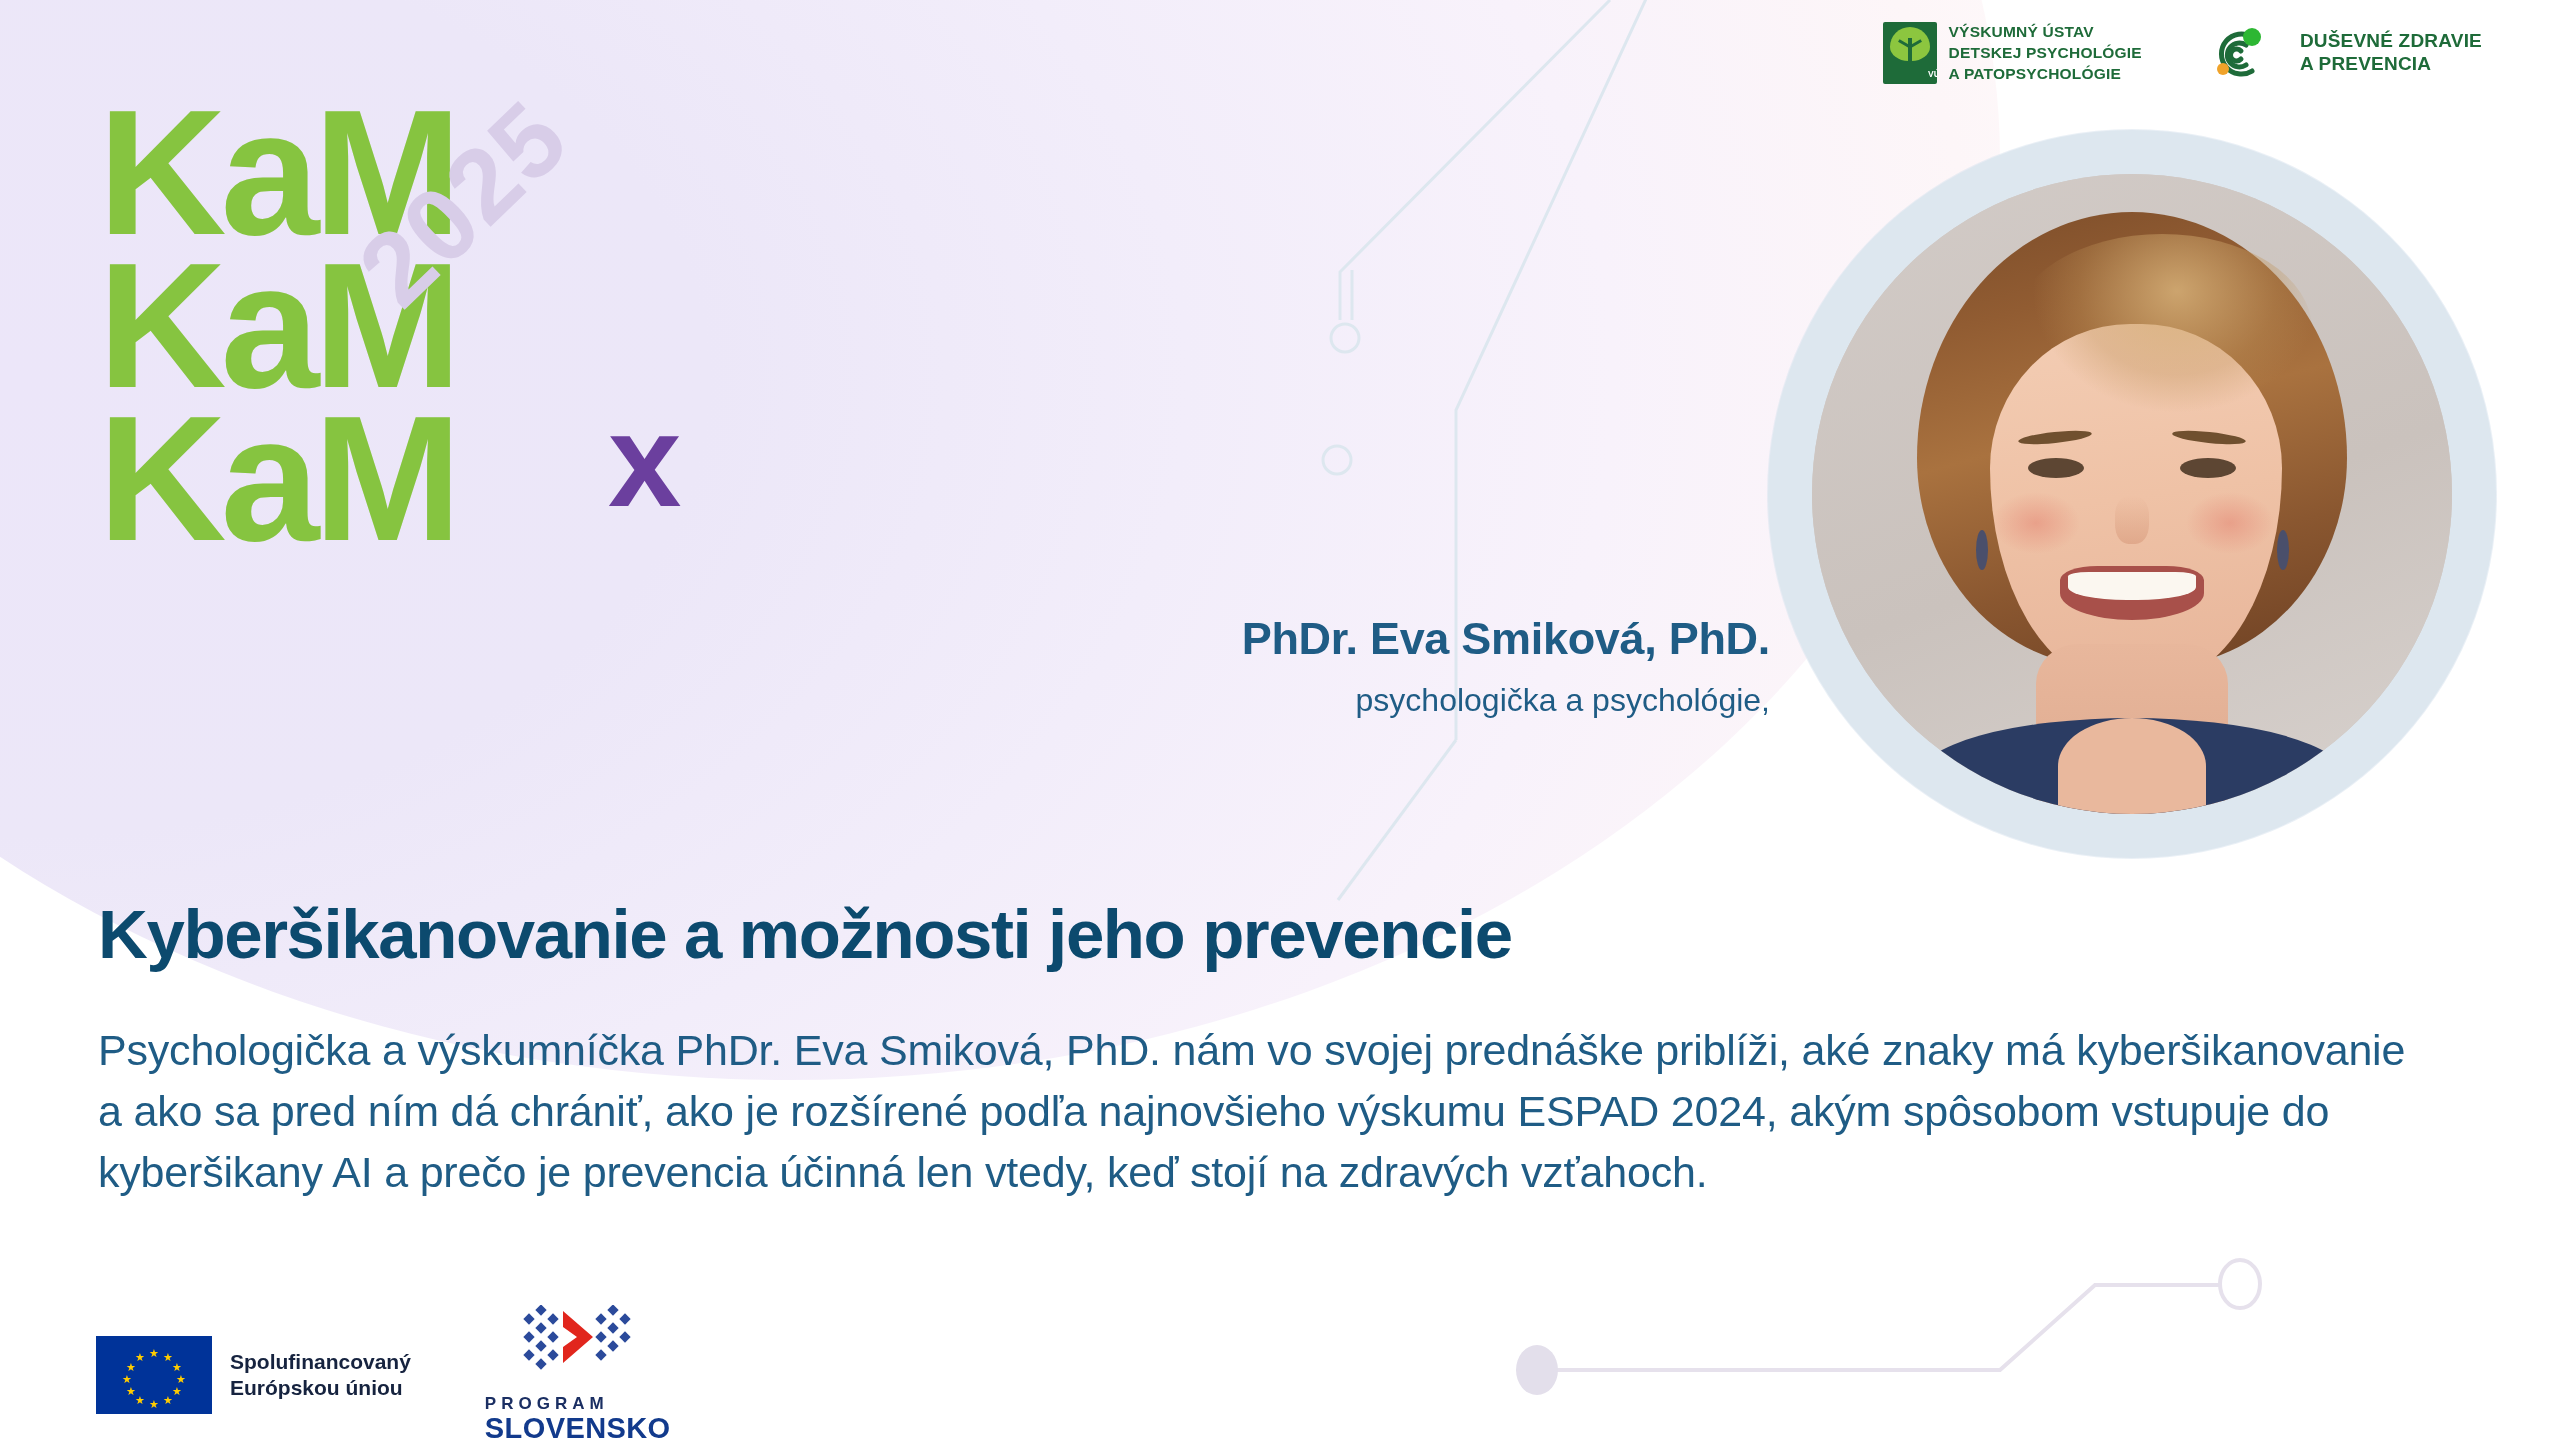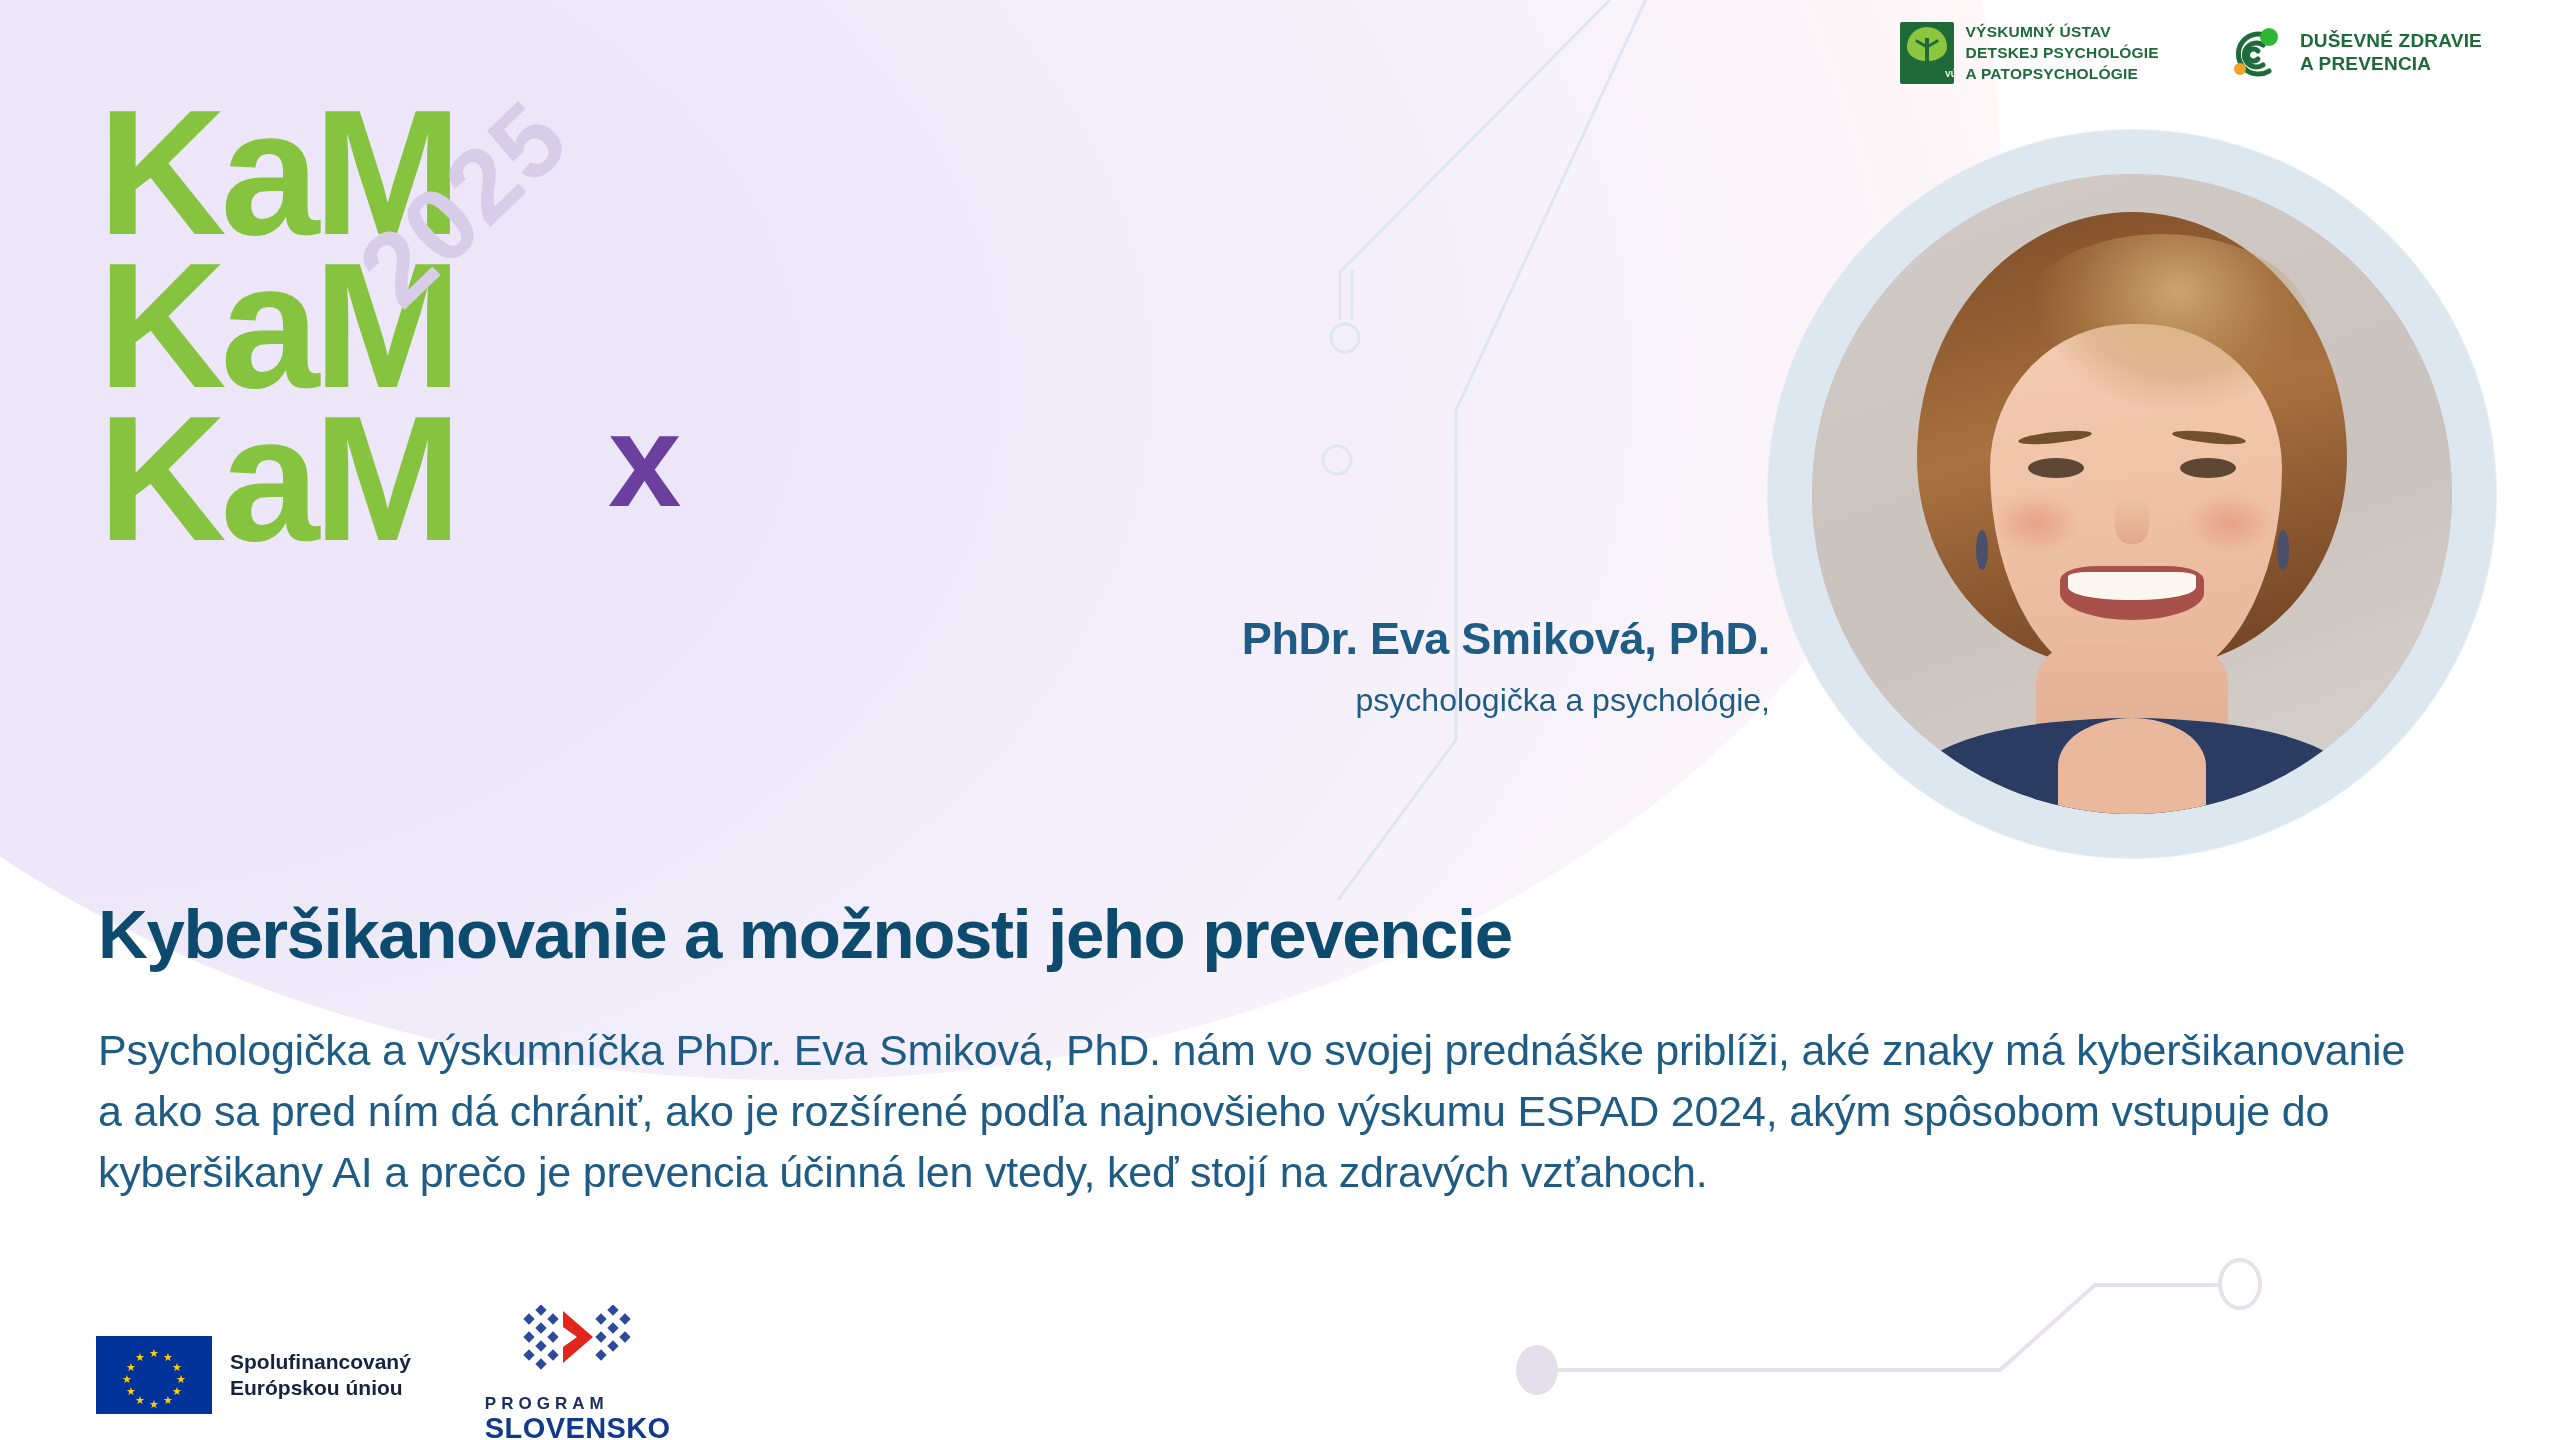--- a/index.html
+++ b/index.html
@@ -165,21 +165,21 @@
     font-size: 15.5px;
     line-height: 1.34;
     font-weight: 600;
     color: #1e6b39;
     letter-spacing: 0.2px;
     white-space: nowrap;
   }
   .logo-dz {
     display: flex;
     align-items: center;
-    gap: 13px;
+    gap: 30px;
   }
   .dz-mark {
     width: 62px;
     height: 62px;
     position: relative;
     flex: 0 0 auto;
   }
   .dz-text {
     font-size: 19px;
     line-height: 1.2;

